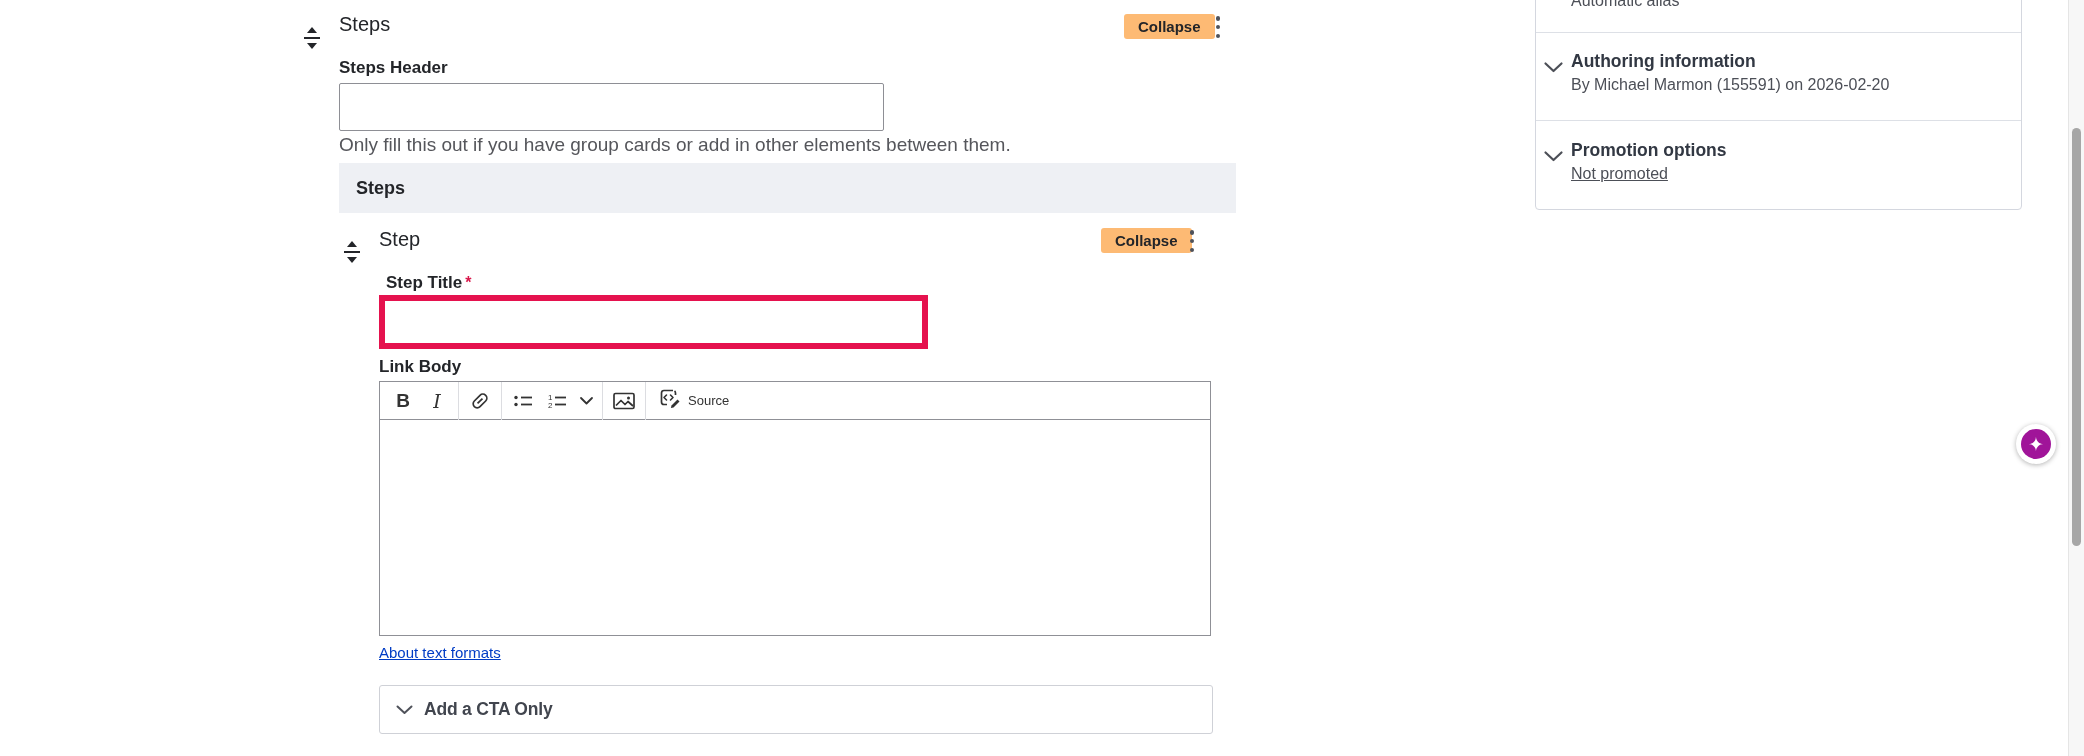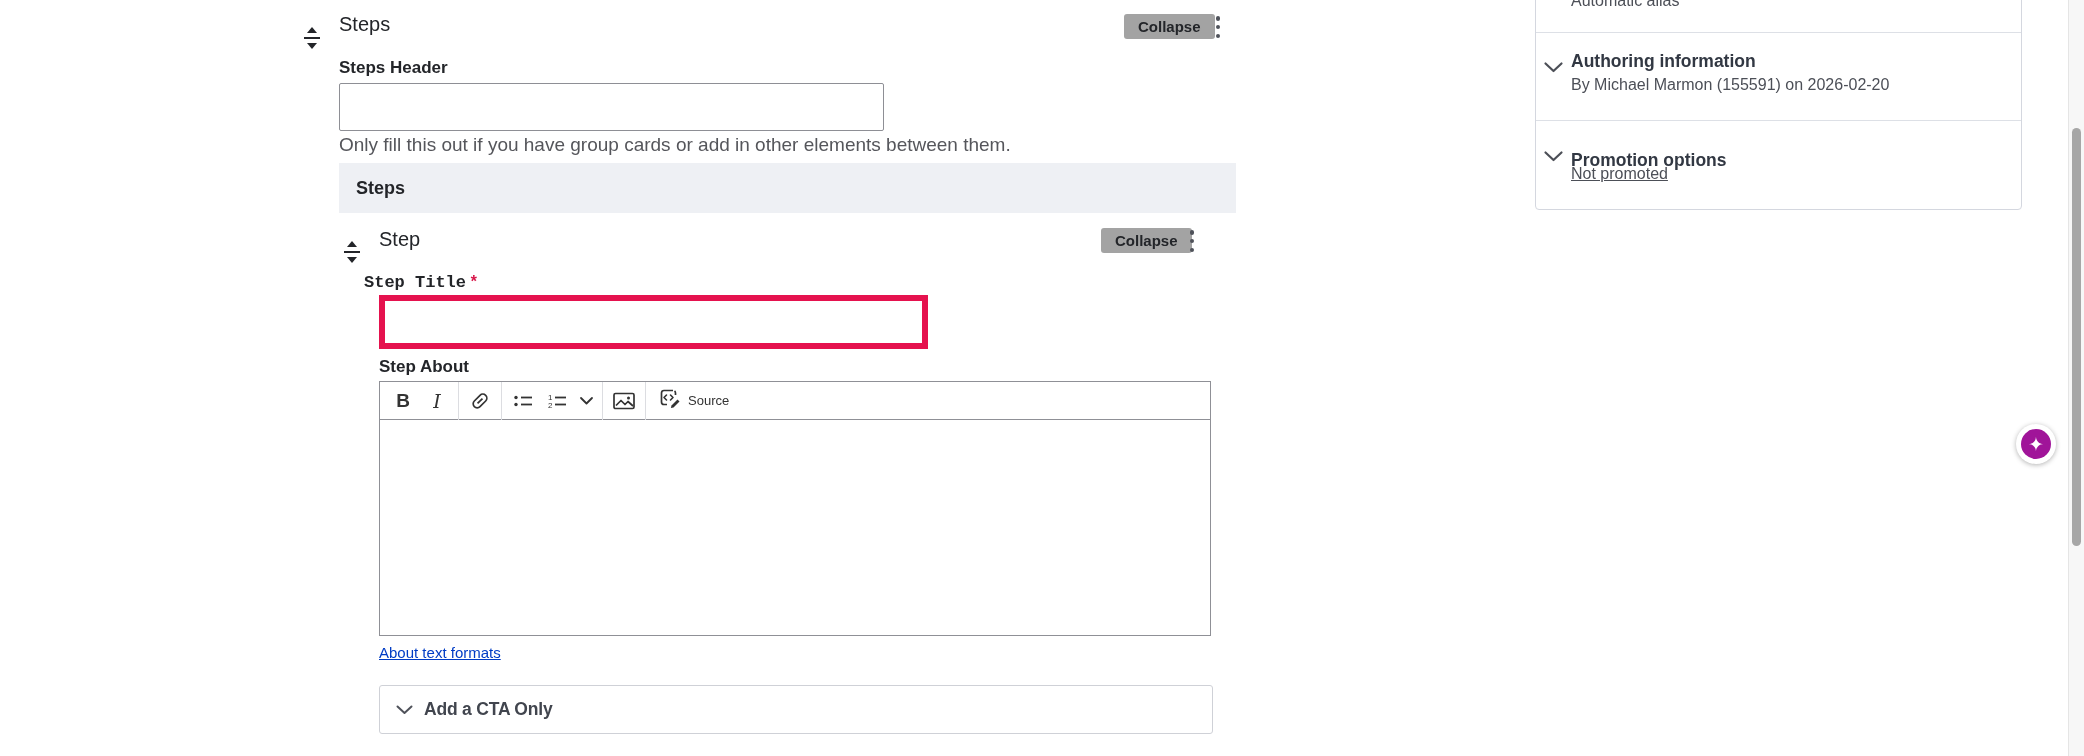--- a/index.html
+++ b/index.html
@@ -16,21 +16,21 @@
     border-left:5px solid transparent; border-right:5px solid transparent; border-bottom:6px solid #232529; }
   .drag-handle .bar { position:absolute; top:11px; left:1px; width:16px; height:2px; background:#232529; }
   .drag-handle .t-dn { position:absolute; bottom:1px; left:4px; width:0; height:0;
     border-left:5px solid transparent; border-right:5px solid transparent; border-top:6px solid #232529; }
 
   
   .section-title { font-size:20px; color:#232529; }
 
   
   .collapse-btn {
-    background:#a3a3a3; color:#232529; font-weight:bold; font-size:15px;
+    background:#fdba74; color:#232529; font-weight:bold; font-size:15px;
     border:none; border-radius:3px; padding:0 14px; height:25px; line-height:25px; cursor:pointer;
     font-family:"Liberation Sans", sans-serif;
   }
 
   
   .kebab { width:14px; height:24px; cursor:pointer; display:flex; flex-direction:column; align-items:center; justify-content:space-between; padding:1px 0; }
   .kebab span { width:4.5px; height:4.5px; border-radius:50%; background:#4f525a; }
 
   
   .field-label { font-size:17px; font-weight:bold; color:#232529; }
@@ -116,28 +116,28 @@
 </div>
 <div class="abs section-title" style="left:379px; top:228px;">Step</div>
 
 <button class="abs collapse-btn" style="left:1101px; top:228px;">Collapse</button>
 <div class="abs kebab" style="left:1185px; top:229px;">
     <span></span>
     <span></span>
     <span></span>
   </div>
 
-<div class="abs" style="left:364px; top:273px;font-family:Liberation Mono, monospace;">
+<div class="abs" style="left:386px; top:273px;">
   <span class="field-label">Step Title</span><span class="req">*</span>
 </div>
 <div class="abs error-frame" style="left:379px; top:295px; width:549px; height:54px;">
   <input type="text" value="" style="">
 </div>
 
-<div class="abs field-label" style="left:379px; top:357px;">Step About</div>
+<div class="abs field-label" style="left:379px; top:357px;">Link Body</div>
 
 <div class="abs editor" style="left:379px; top:381px; width:832px; height:255px;">
   <div class="toolbar">
     <div class="tb-btn tb-bold">B</div>
     <div class="tb-btn tb-italic">I</div>
     <div class="tb-sep"></div>
     <div class="tb-btn">
       <svg width="22" height="22" viewBox="0 0 22 22">
         <g transform="rotate(-45 11 11)" fill="none" stroke="#333" stroke-width="1.7">
           <rect x="3" y="7" width="16" height="8" rx="4"></rect>
@@ -218,21 +218,21 @@
 <div class="abs side-title" style="left:1571px; top:51px;">Authoring information</div>
 <div class="abs side-text" style="left:1571px; top:76px;">By Michael Marmon (155591) on 2026-02-20</div>
 
 <div class="side-divider" style="top:120px;"></div>
 
 <div class="abs chev" style="left:1544px; top:151px;">
   <svg width="19" height="11" viewBox="0 0 19 11">
       <polyline points="1.5,1.5 9.5,9 17.5,1.5" fill="none" stroke="#4c4f57" stroke-width="2.2" stroke-linecap="round" stroke-linejoin="round"></polyline>
     </svg>
 </div>
-<div class="abs side-title" style="left:1571px; top:150px;">Promotion options</div>
+<div class="abs side-title" style="left:1571px; top:140px;">Promotion options</div>
 <div class="abs side-text" style="left:1571px; top:165px;text-decoration:underline;">Not promoted</div>
 
 <div class="abs a11y-btn" style="left:2016px; top:424px;">
   <div class="a11y-core">
     <span>✦</span>
   </div>
 </div>
 
 <div class="abs scroll-track"></div>
 <div class="abs scroll-thumb"></div>

